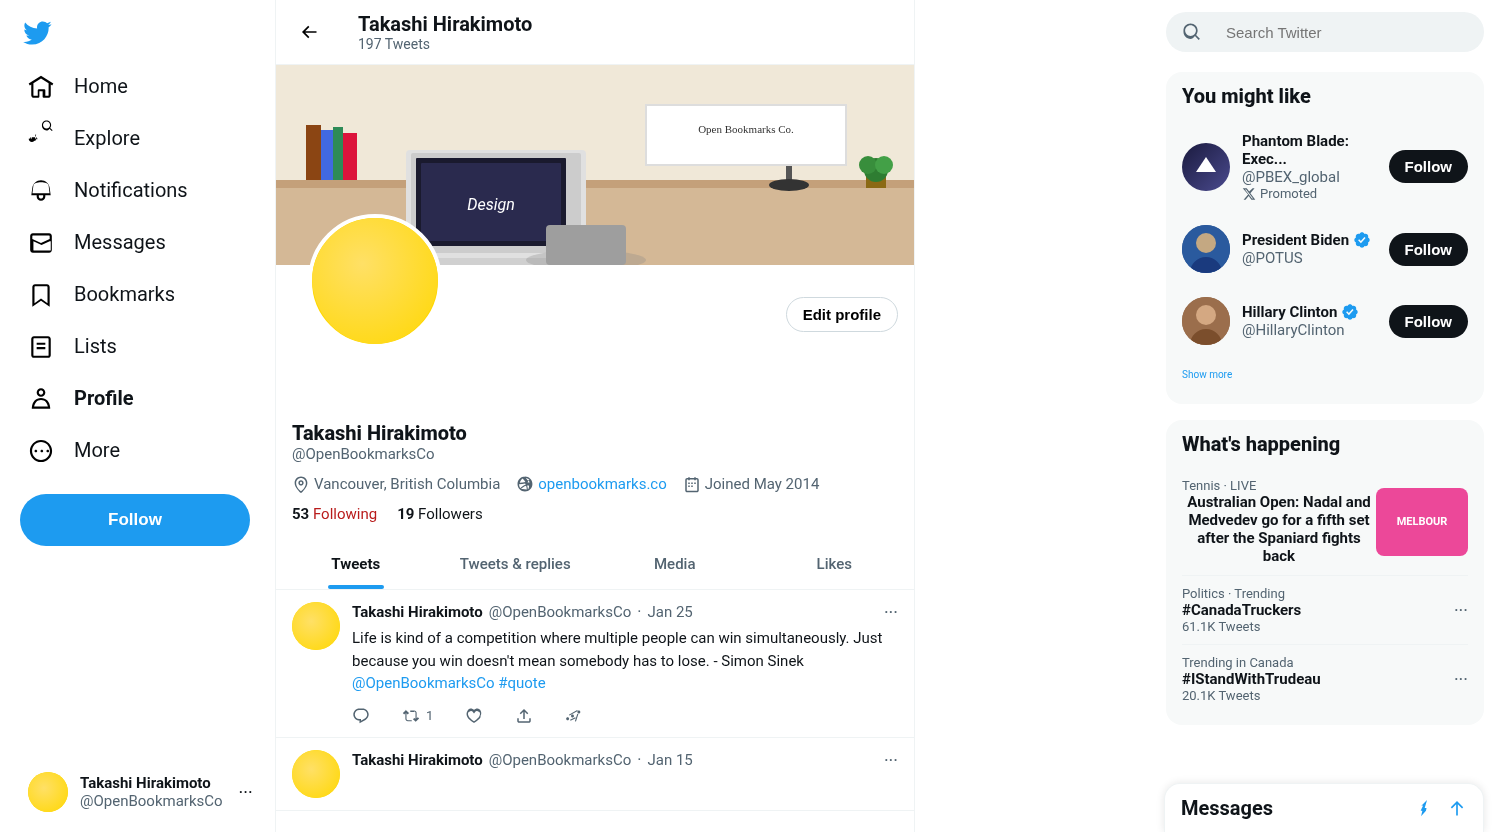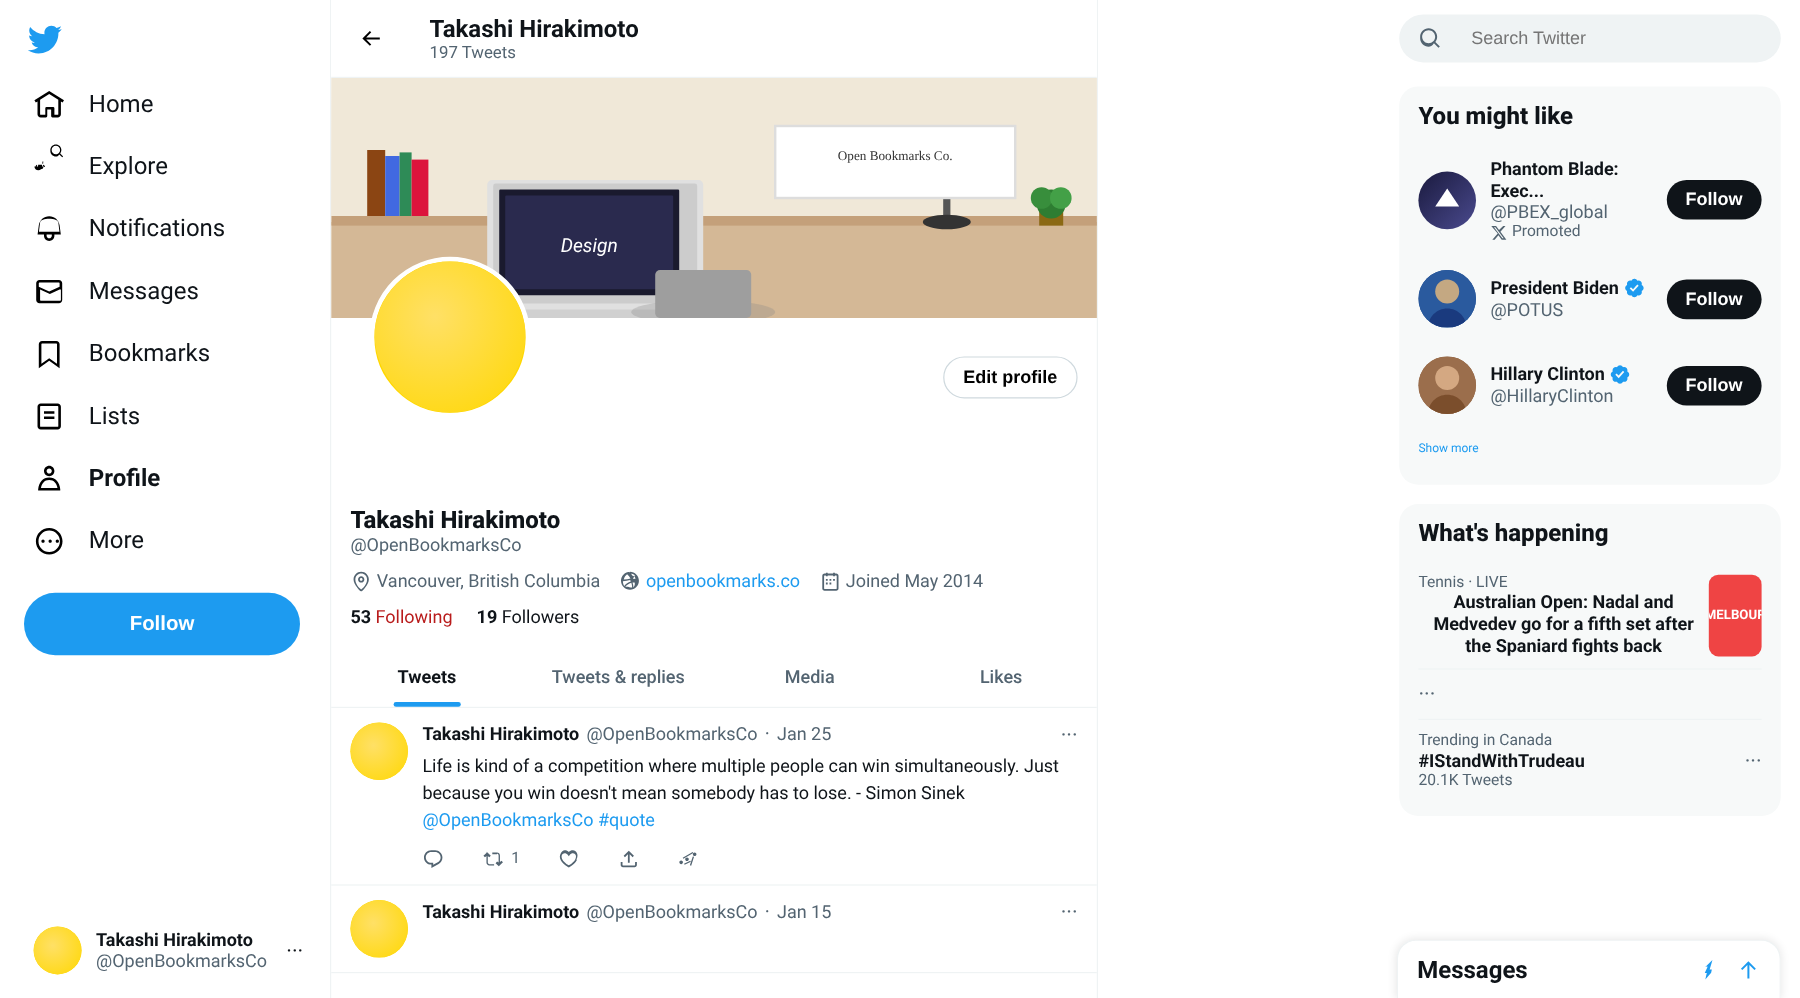--- a/index.html
+++ b/index.html
@@ -469,28 +469,33 @@
 
   <div class="widget-box">
     <div class="widget-title">What's happening</div>
 
     <div class="trending-item">
       <div class="trending-header">
         <div>
           <div class="trending-category">Tennis · LIVE</div>
           <div class="trending-topic">Australian Open: Nadal and Medvedev go for a fifth set after the Spaniard fights back</div>
         </div>
-        <div style="width:44px; height:68px; background:#ef4444; border-radius:8px; display:flex; align-items:center; justify-content:center; flex-shrink:0; overflow:hidden;">
+        <div style="width:92px; height:68px; background:#ec4899; border-radius:8px; display:flex; align-items:center; justify-content:center; flex-shrink:0; overflow:hidden;">
           <span style="color:white; font-weight:700; font-size:11px;">MELBOUR</span>
         </div>
       </div>
     </div>
 
     <div class="trending-item">
       <div class="trending-header">
+        <div>
+          <div class="trending-category">Politics · Trending</div>
+          <div class="trending-topic">#CanadaTruckers</div>
+          <div class="trending-count">61.1K Tweets</div>
+        </div>
         <span class="trending-dots">···</span>
       </div>
     </div>
 
     <div class="trending-item">
       <div class="trending-header">
         <div>
           <div class="trending-category">Trending in Canada</div>
           <div class="trending-topic">#IStandWithTrudeau</div>
           <div class="trending-count">20.1K Tweets</div>

